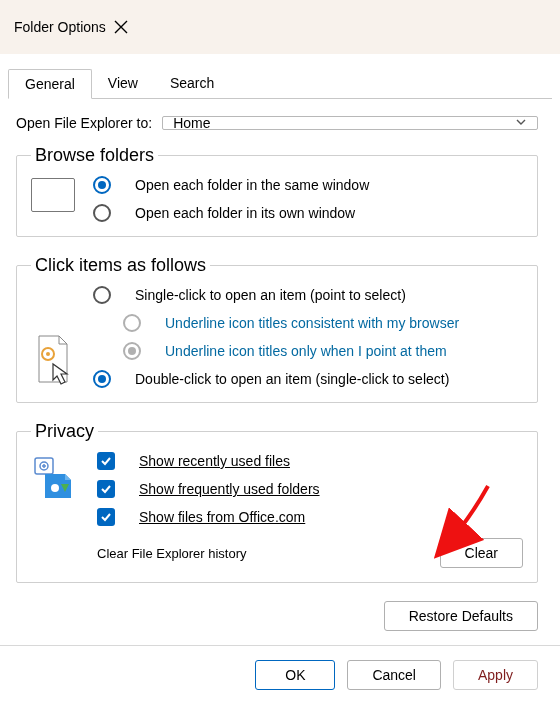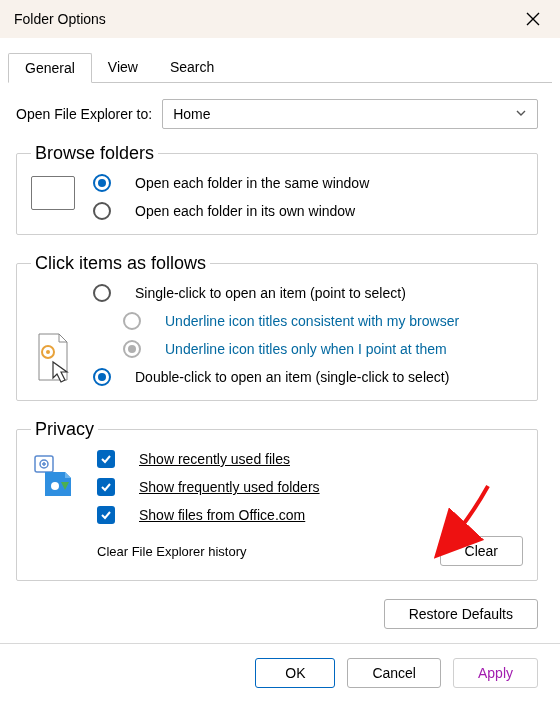--- a/index.html
+++ b/index.html
@@ -9,22 +9,22 @@
     font-size: 13px;
     background: #fff;
     color: #000;
     width: 560px;
     height: 708px;
     overflow: hidden;
   }
   .titlebar {
     display: flex;
     align-items: center;
-    justify-content: space-between;
-    height: 38px;
+    justify-content: flex-start;
+    height: 54px;
     padding: 0 12px 0 14px;
     background: #f8f2ec;
   }
   .titlebar .title {
     font-size: 14px;
   }
   .titlebar .close {
     width: 30px;
     height: 30px;
     display: flex;
@@ -57,21 +57,21 @@
   }
   .row {
     display: flex;
     align-items: center;
     gap: 10px;
     margin-bottom: 14px;
   }
   .row label { font-size: 14px; }
   .select {
     flex: 1;
-    height: 30px;
+    height: 14px;
     border: 1px solid #b8b8b8;
     border-radius: 2px;
     padding: 0 10px;
     display: flex;
     align-items: center;
     justify-content: space-between;
     font-size: 14px;
     background: #fff;
   }
   .select .chev svg { width: 12px; height: 12px; }
@@ -143,21 +143,21 @@
   .restore-row {
     display: flex; justify-content: flex-end; margin: 0 22px 14px 22px;
   }
   .footer {
     border-top: 1px solid #d8d8d8;
     padding: 14px 22px;
     display: flex;
     justify-content: flex-end;
     gap: 12px;
   }
-  .btn.disabled { color: #a21caf; border-color: #d0d0d0; }
+  .btn.disabled { color: #7f1d1d; border-color: #d0d0d0; }
   .arrow {
     position: absolute;
     left: 428px; top: 482px;
     pointer-events: none;
   }
   .arrow svg { width: 70px; height: 78px; }
 </style>
 </head>
 <body>
 

